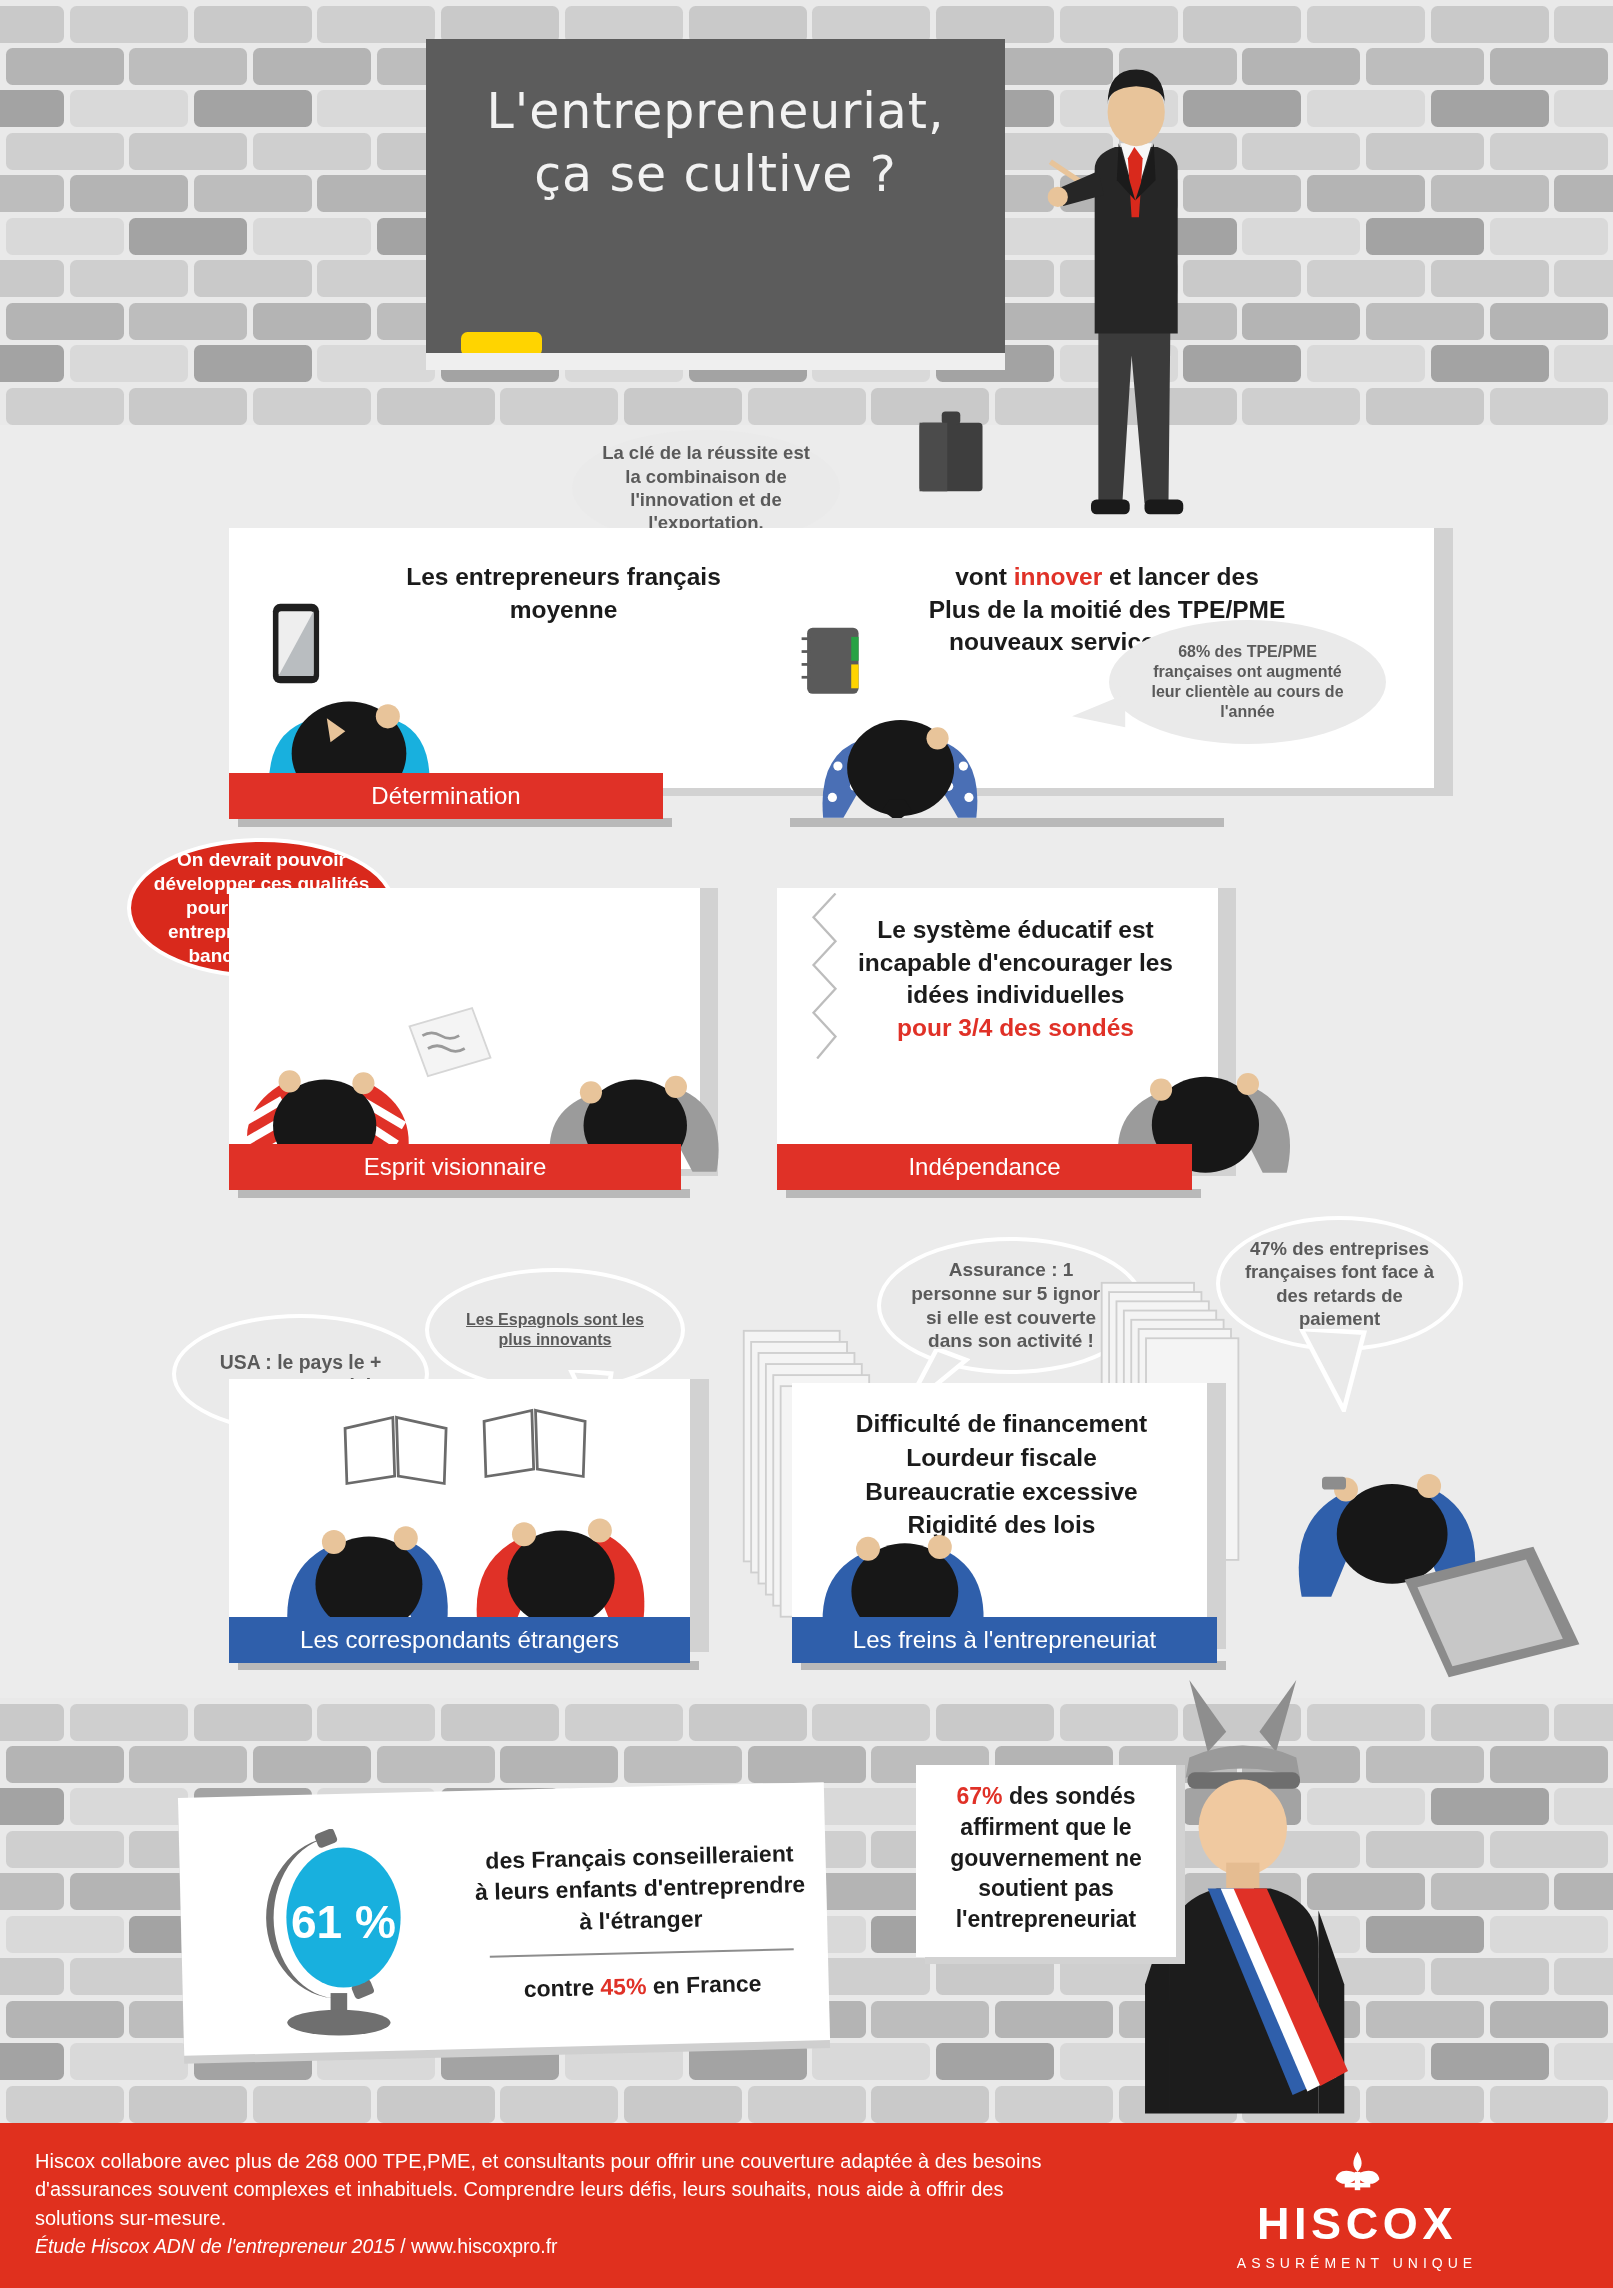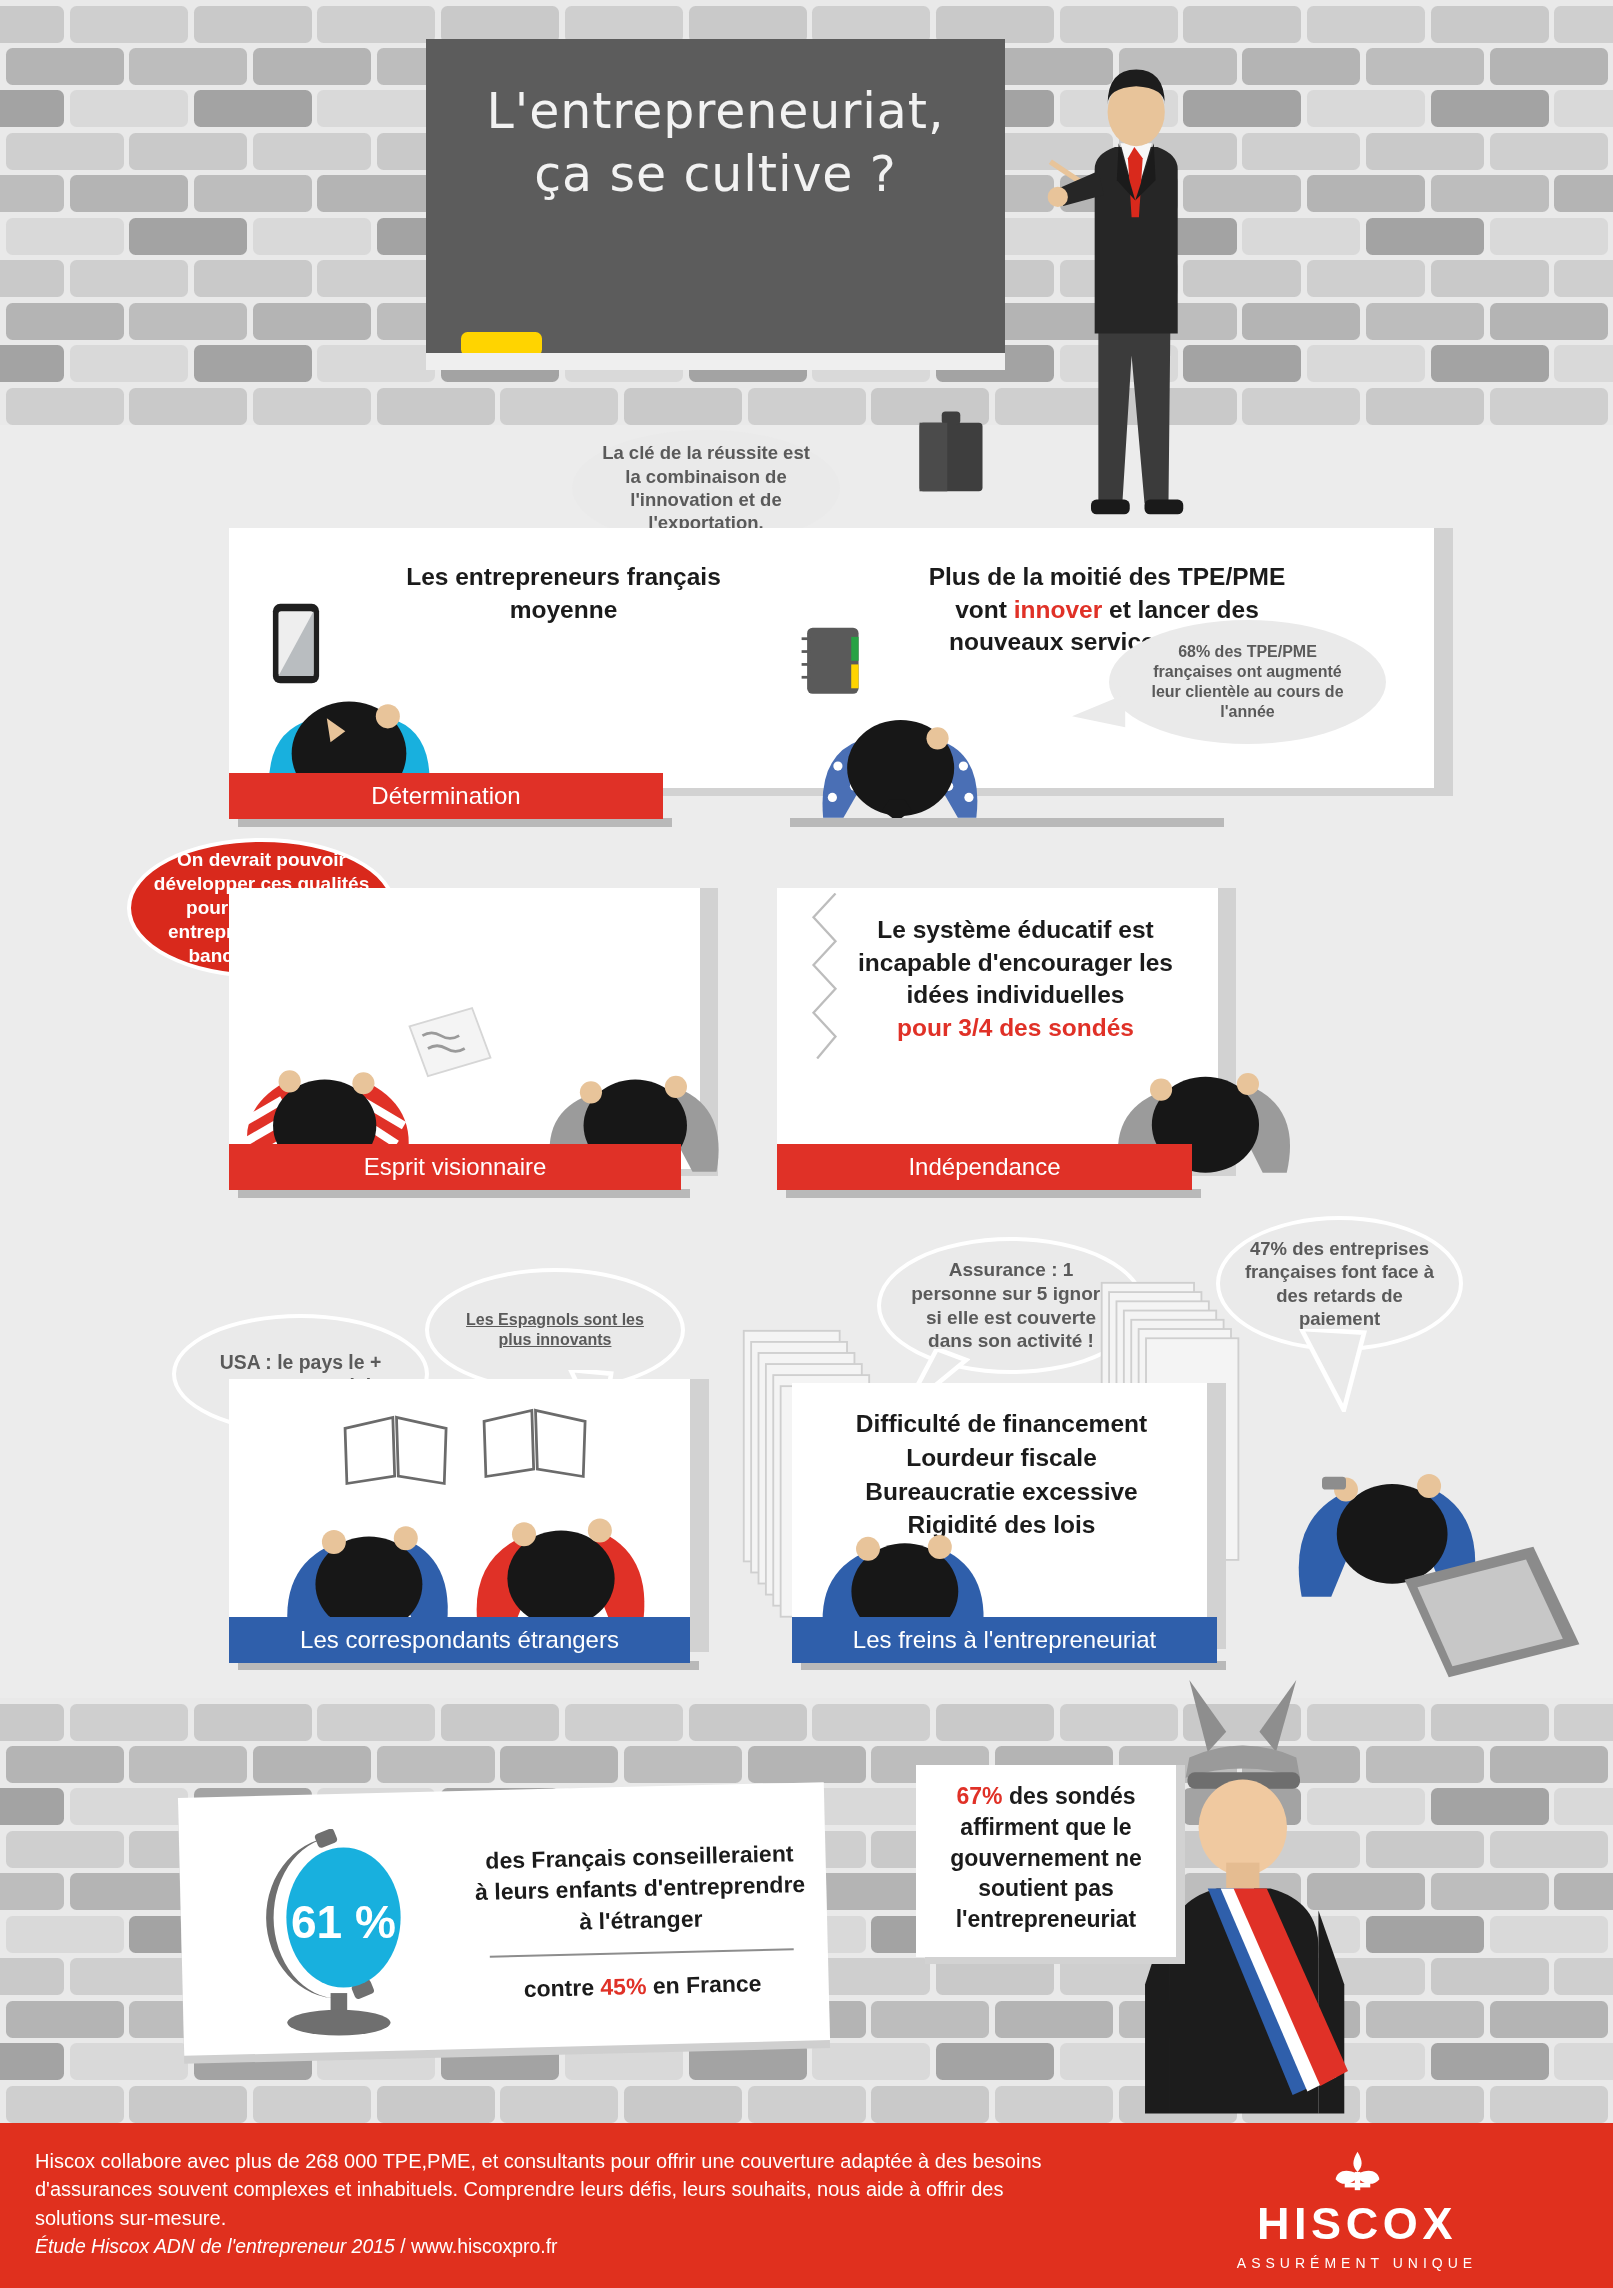--- a/index.html
+++ b/index.html
@@ -455,24 +455,24 @@
 
   <div class="labelbar-shadow" style="left:238px;top:818px;width:434px;"></div>
   <div class="labelbar redbar" style="left:229px;top:773px;width:434px;">
     <span>Détermination</span>
   </div>
 
   <div class="card-shadow" style="left:790px;top:528px;width:663px;height:268px;"></div>
   <div class="card" style="left:781px;top:528px;width:653px;height:260px;"></div>
 
   <div class="card-text" style="left:808px;top:561px;width:598px;">
-    <div><span>Plus de la moitié des TPE/PME</span></div>
     <div>
       <span>vont </span><span class="red">innover</span><span> et lancer des</span>
     </div>
+    <div><span>Plus de la moitié des TPE/PME</span></div>
     <div><span>nouveaux services en 2016</span></div>
   </div>
 
   <svg style="position:absolute;left:796px;top:624px;width:70px;height:79px;" viewBox="0 0 76 86">
     <rect x="12" y="4" width="56" height="72" rx="6" fill="#5a5a5a"></rect>
     <rect x="60" y="14" width="8" height="26" fill="#27a244"></rect>
     <rect x="60" y="44" width="8" height="26" fill="#ffd400"></rect>
     <g stroke="#5a5a5a" stroke-width="3">
       <line x1="6" y1="16" x2="16" y2="16"></line>
         <line x1="6" y1="30" x2="16" y2="30"></line>

